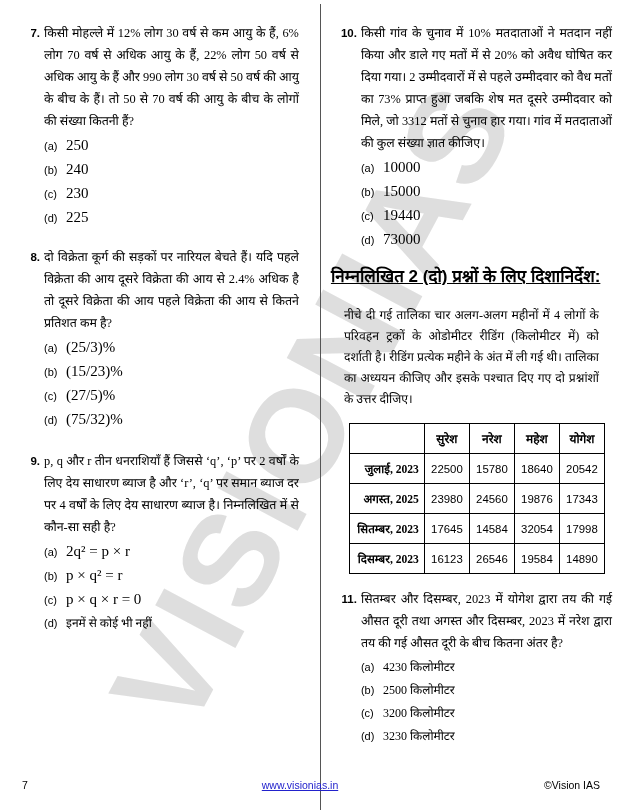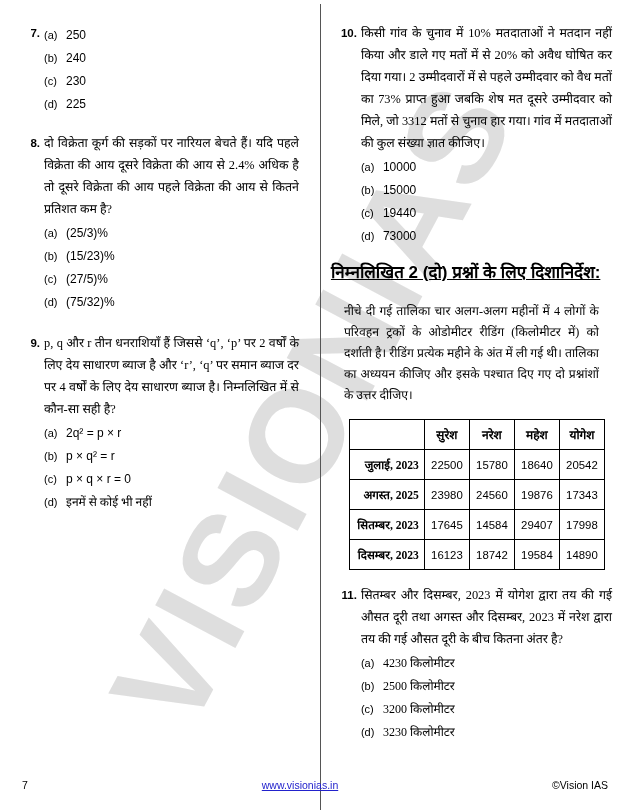--- a/index.html
+++ b/index.html
@@ -106,22 +106,22 @@
     font-size: 12.2px;
     line-height: 23px;
   }
   .opt-key {
     flex: 0 0 22px;
     font-family: "Liberation Sans", sans-serif;
     font-size: 11px;
   }
   .opt-val {
     flex: 1 1 auto;
-    font-family: Liberation Sans, sans-serif;
-    font-size: 12px;
+    font-family: Liberation Serif, serif;
+    font-size: 15px;
   }
   .opt-val.hindi {
     font-family: "Liberation Serif", serif;
     font-size: 12px;
   }
 
   
   .directions {
     margin: 6px 0 8px 0;
   }
@@ -197,40 +197,41 @@
   }
   .foot-url {
     position: absolute;
     left: 50%;
     transform: translateX(-67%);
     color: #2222cc;
     text-decoration: underline;
   }
   .foot-copy {
     position: absolute;
-    right: 18px;
+    right: 26px;
   }
 </style>
 </head>
 <body>
 
 <div class="watermark-layer">
   <div class="watermark-text">VISIONIAS</div>
 </div>
 
 <div class="page">
 
   <div class="columns">
     <div class="col-divider"></div>
 
     <div class="col col-left">
 
       <div class="question">
         <div class="q-num">7.</div>
         <div class="q-body">
+          <p class="q-text">किसी मोहल्ले में 12% लोग 30 वर्ष से कम आयु के हैं, 6% लोग 70 वर्ष से अधिक आयु के हैं, 22% लोग 50 वर्ष से अधिक आयु के हैं और 990 लोग 30 वर्ष से 50 वर्ष की आयु के बीच के हैं। तो 50 से 70 वर्ष की आयु के बीच के लोगों की संख्या कितनी हैं?</p>
           <ul class="options">
             <li class="opt">
               <span class="opt-key">(a)</span>
               <span class="opt-val">250</span>
             </li>
             <li class="opt">
               <span class="opt-key">(b)</span>
               <span class="opt-val">240</span>
             </li>
             <li class="opt">
@@ -351,27 +352,27 @@
             <td class="rowhead">अगस्त, 2025</td>
             <td class="num">23980</td>
             <td class="num">24560</td>
             <td class="num">19876</td>
             <td class="num">17343</td>
           </tr>
           <tr>
             <td class="rowhead">सितम्बर, 2023</td>
             <td class="num">17645</td>
             <td class="num">14584</td>
-            <td class="num">29407</td>
+            <td class="num">32054</td>
             <td class="num">17998</td>
           </tr>
           <tr>
             <td class="rowhead">दिसम्बर, 2023</td>
             <td class="num">16123</td>
-            <td class="num">18742</td>
+            <td class="num">26546</td>
             <td class="num">19584</td>
             <td class="num">14890</td>
           </tr>
         </tbody>
       </table>
 
       <div class="question">
         <div class="q-num">11.</div>
         <div class="q-body">
           <p class="q-text">सितम्बर और दिसम्बर, 2023 में योगेश द्वारा तय की गई औसत दूरी तथा अगस्त और दिसम्बर, 2023 में नरेश द्वारा तय की गई औसत दूरी के बीच कितना अंतर है?</p>

